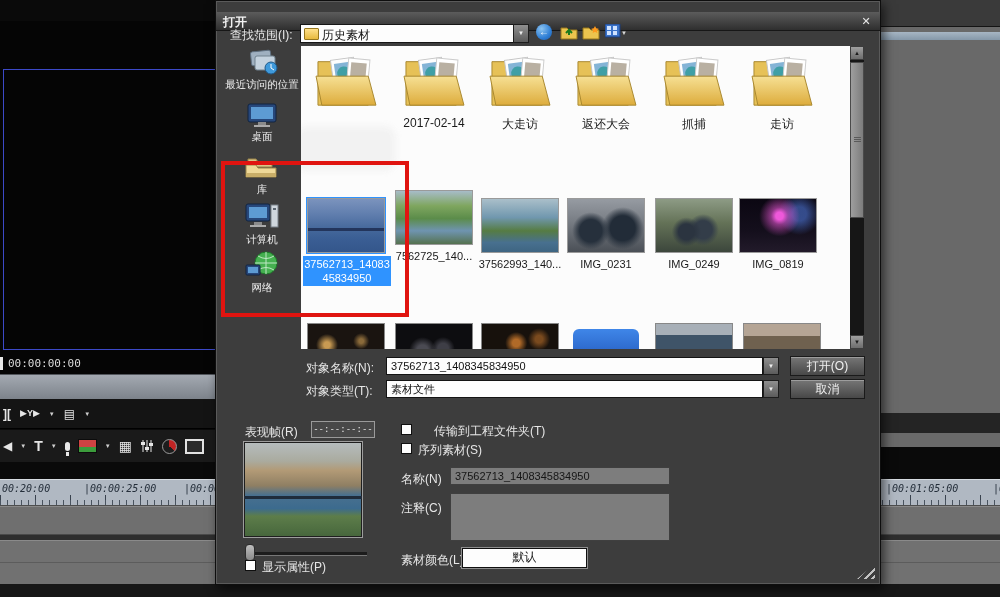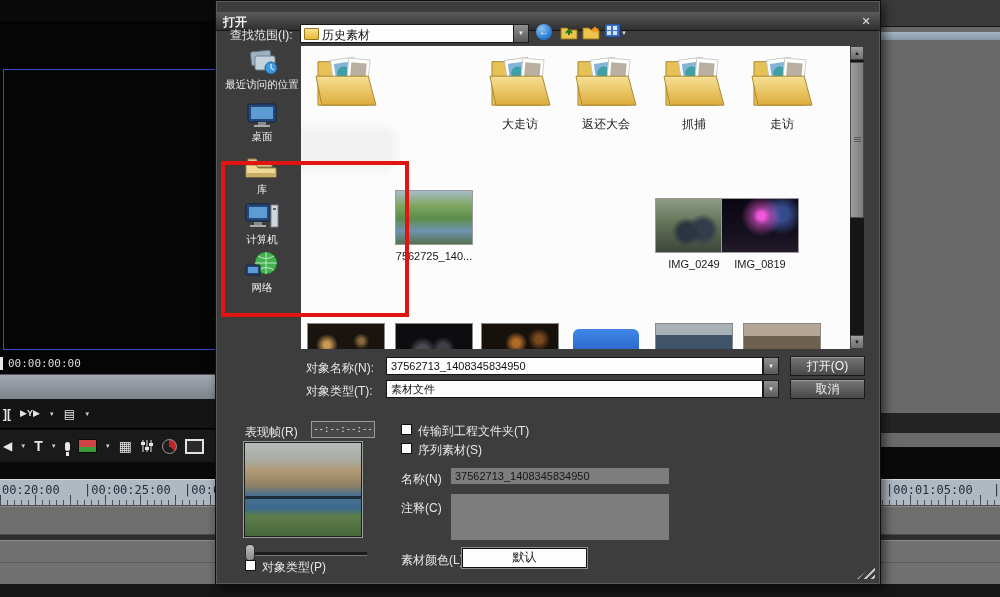--- a/index.html
+++ b/index.html
@@ -34,21 +34,21 @@
   .bin-strip{left:0;top:32px;width:119px;height:8px;background:linear-gradient(#a7b6c4,#8598a9);}
   .bin-dark{left:0;top:413px;width:119px;height:20px;background:#242424;}
   .bin-gray2{left:0;top:433px;width:119px;height:14px;background:#6a6a6a;}
 
   
   .timeline{left:0;top:447px;width:1000px;height:150px;z-index:1;}
   .tl-black{left:0;top:0;width:1000px;height:32px;background:#0a0a0a;}
   .tl-ruler{left:0;top:32px;width:1000px;height:27px;background:#b0b8c2;border-top:1px solid #d7dce2;border-bottom:1px solid #4e4e4e;
             background-image:repeating-linear-gradient(90deg,#49535f 0 1px,transparent 1px 7px),repeating-linear-gradient(90deg,#39424e 0 1px,transparent 1px 35px);
             background-size:100% 5px,100% 10px;background-position:left bottom,left bottom;background-repeat:repeat-x;box-sizing:border-box;}
-  .tl-label{position:absolute;top:3px;color:#242e3a;font-family:"DejaVu Sans Mono",monospace;font-size:12px;white-space:nowrap;}
+  .tl-label{position:absolute;top:3px;color:#242e3a;font-family:"DejaVu Sans Mono",monospace;font-size:10px;white-space:nowrap;font-style:italic;}
   .tl-track1{left:0;top:59px;width:1000px;height:29px;background:#6f6f6f;border-top:1px solid #8a8a8a;border-bottom:1px solid #4a4a4a;box-sizing:border-box;}
   .tl-sep{left:0;top:88px;width:1000px;height:5px;background:#2e2e2e;}
   .tl-track2{left:0;top:93px;width:1000px;height:44px;background:#717171;border-top:1px solid #8a8a8a;box-sizing:border-box;}
   .tl-track2-line{left:0;top:115px;width:1000px;height:1px;background:#5c5c5c;}
   .tl-bottom{left:0;top:137px;width:1000px;height:13px;background:#171717;}
 
   
   .dialog{left:215px;top:0;width:666px;height:585px;background:#3d3d3d;border:1px solid #0e0e0e;
           box-shadow:inset 0 0 0 1px #5a5a5a, 3px 4px 10px rgba(0,0,0,.6);z-index:10;box-sizing:border-box;}
   .dlg-titlebar{left:0;top:0;width:664px;height:18px;background:linear-gradient(#5c5c5c,#2f2f2f);border-bottom:1px solid #171717;margin-top:11px;}
@@ -309,20 +309,26 @@
     </div>
 
     <div class="abs list">
 
       <div class="cell" style="left:2px;top:6px">
         <svg class="ficon" width="62" height="58">
             <use href="#sym-folder"></use>
           </svg>
         <div class="flabel"></div>
       </div>
+      <div class="cell" style="left:90px;top:6px">
+        <svg class="ficon" width="62" height="58">
+            <use href="#sym-folder"></use>
+          </svg>
+        <div class="flabel">2017-02-14</div>
+      </div>
       <div class="cell" style="left:176px;top:6px">
         <svg class="ficon" width="62" height="58">
             <use href="#sym-folder"></use>
           </svg>
         <div class="flabel">大走访</div>
       </div>
       <div class="cell" style="left:262px;top:6px">
         <svg class="ficon" width="62" height="58">
             <use href="#sym-folder"></use>
           </svg>
@@ -335,29 +341,46 @@
         <div class="flabel">抓捕</div>
       </div>
       <div class="cell" style="left:438px;top:6px">
         <svg class="ficon" width="62" height="58">
             <use href="#sym-folder"></use>
           </svg>
         <div class="flabel">走访</div>
       </div>
       <div class="abs censor"></div>
 
+      <div class="cell" style="left:2px;top:152px">
+        <div class="thumb t-sel">
+            <div class="bridge"></div>
+          </div>
+        <div class="sel-label">
+          <span style="display:block">37562713_14083</span>
+          <span style="display:block">45834950</span>
+        </div>
+      </div>
       <div class="cell" style="left:90px;top:144px">
         <div class="thumb t-green"></div>
         <div class="ilabel">7562725_140...</div>
       </div>
+      <div class="cell" style="left:176px;top:152px">
+        <div class="thumb t-river"></div>
+        <div class="ilabel">37562993_140...</div>
+      </div>
+      <div class="cell" style="left:262px;top:152px">
+        <div class="thumb t-police1"></div>
+        <div class="ilabel">IMG_0231</div>
+      </div>
       <div class="cell" style="left:350px;top:152px">
         <div class="thumb t-police2"></div>
         <div class="ilabel">IMG_0249</div>
       </div>
-      <div class="cell" style="left:416px;top:152px">
+      <div class="cell" style="left:434px;top:152px">
         <div class="thumb t-night"></div>
         <div class="ilabel">IMG_0819</div>
       </div>
 
       <div class="cell" style="left:2px;top:277px">
           <div class="thumb3 r3a"></div>
         </div>
       <div class="cell" style="left:90px;top:277px">
           <div class="thumb3 r3b"></div>
         </div>
@@ -394,24 +417,24 @@
     <div class="abs win-btn" style="left:574px;top:378px;width:75px;height:20px;line-height:19px">取消</div>
 
     <span class="abs frm-label" style="left:29px;top:423px">表现帧(R)</span>
     <div class="abs poster-field" style="left:95px;top:420px;width:64px;height:17px;line-height:15px">--:--:--:--</div>
     <div class="abs preview-img" style="left:27px;top:440px;width:120px;height:97px">
       <div class="pv-bridge"></div>
     </div>
     <div class="abs slider-track" style="left:29px;top:551px;width:122px;height:3px"></div>
     <div class="abs slider-thumb" style="left:29px;top:543px;width:10px;height:17px"></div>
     <div class="abs cb" style="left:29px;top:559px"></div>
-    <span class="abs frm-label" style="left:46px;top:558px">对象类型(P)</span>
+    <span class="abs frm-label" style="left:46px;top:558px">显示属性(P)</span>
 
     <div class="abs cb" style="left:185px;top:423px"></div>
-    <span class="abs frm-label" style="left:202px;top:422px">传输到工程文件夹(T)</span>
+    <span class="abs frm-label" style="left:218px;top:422px">传输到工程文件夹(T)</span>
     <div class="abs cb" style="left:185px;top:442px"></div>
     <span class="abs frm-label" style="left:202px;top:441px">序列素材(S)</span>
 
     <span class="abs frm-label" style="left:185px;top:470px">名称(N)</span>
     <div class="abs gray-field" style="left:234px;top:466px;width:220px;height:18px;line-height:15px">37562713_1408345834950</div>
 
     <span class="abs frm-label" style="left:185px;top:499px">注释(C)</span>
     <div class="abs gray-field" style="left:234px;top:492px;width:220px;height:48px"></div>
 
     <span class="abs frm-label" style="left:185px;top:551px">素材颜色(L)</span>

